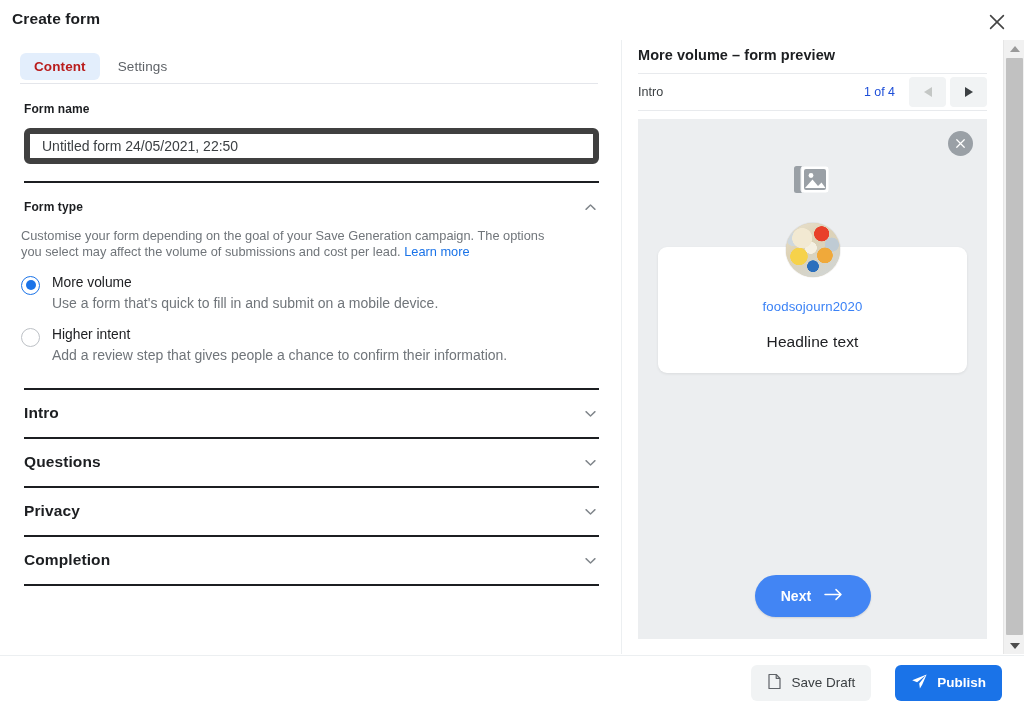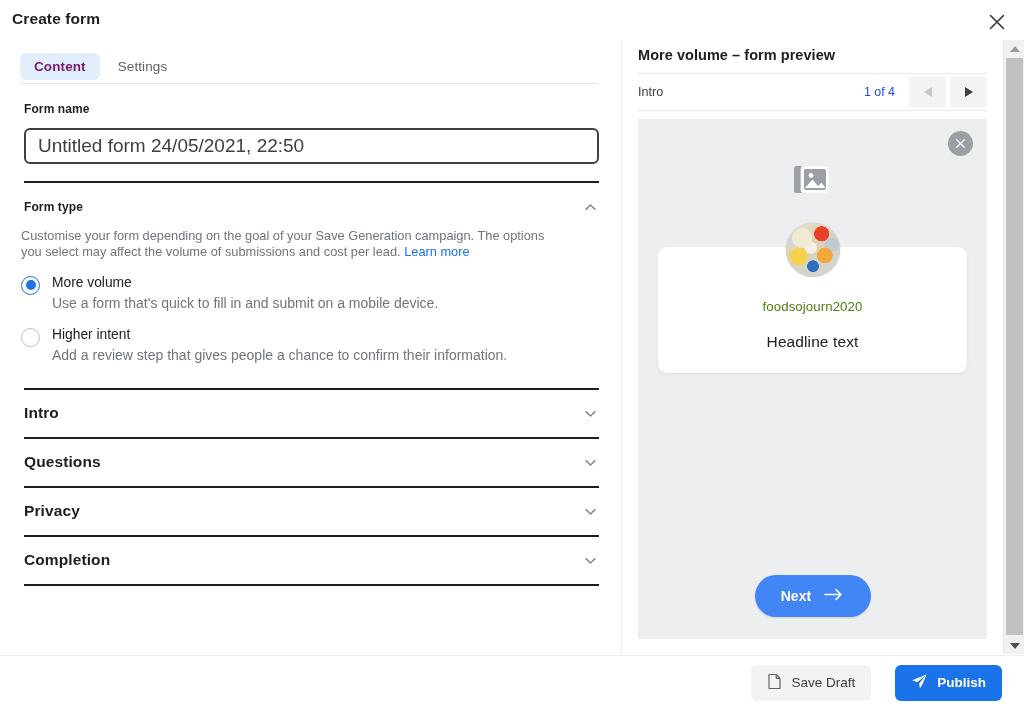--- a/index.html
+++ b/index.html
@@ -81,21 +81,21 @@
     padding: 6px 14px;
     border-radius: 6px;
     cursor: pointer;
     color: #5f6368;
     letter-spacing: .1px;
     position: relative;
     z-index: 1;
   }
   .tab.active {
     background: #e3eefc;
-    color: #701a75;
+    color: #b91c1c;
     font-weight: bold;
   }
 
   .section {
     padding: 0 22px 0 24px;
   }
 
   .heading {
     font-size: 12px;
     font-weight: bold;
@@ -104,24 +104,24 @@
     letter-spacing: .1px;
   }
 
   .form-name-block { margin-top: 18px; }
   .form-name-block .heading { margin-bottom: 12px; }
 
   .text-input {
     display: block;
     width: 575px;
     height: 36px;
-    border: 2px solid #404040;
+    border: 6px solid #404040;
     border-radius: 6px;
     padding: 0 12px;
-    font-size: 19px;
+    font-size: 14px;
     color: #3c4043;
     font-family: "Liberation Sans", sans-serif;
     background: #fff;
     outline: none;
   }
 
   .rule {
     width: 575px;
     height: 0;
     border-top: 2px solid #1c1e21;
@@ -364,21 +364,21 @@
     top: 128px;
     height: 126px;
     background: #ffffff;
     border-radius: 9px;
     box-shadow: 0 1px 3px rgba(0,0,0,.08);
     text-align: center;
   }
   .card-user {
     margin-top: 52px;
     font-size: 13.2px;
-    color: #4d7c0f;
+    color: #3b82f6;
     letter-spacing: .1px;
   }
   .card-headline {
     margin-top: 19px;
     font-size: 15.5px;
     font-weight: normal;
     color: #202124;
     letter-spacing: .1px;
   }
 

